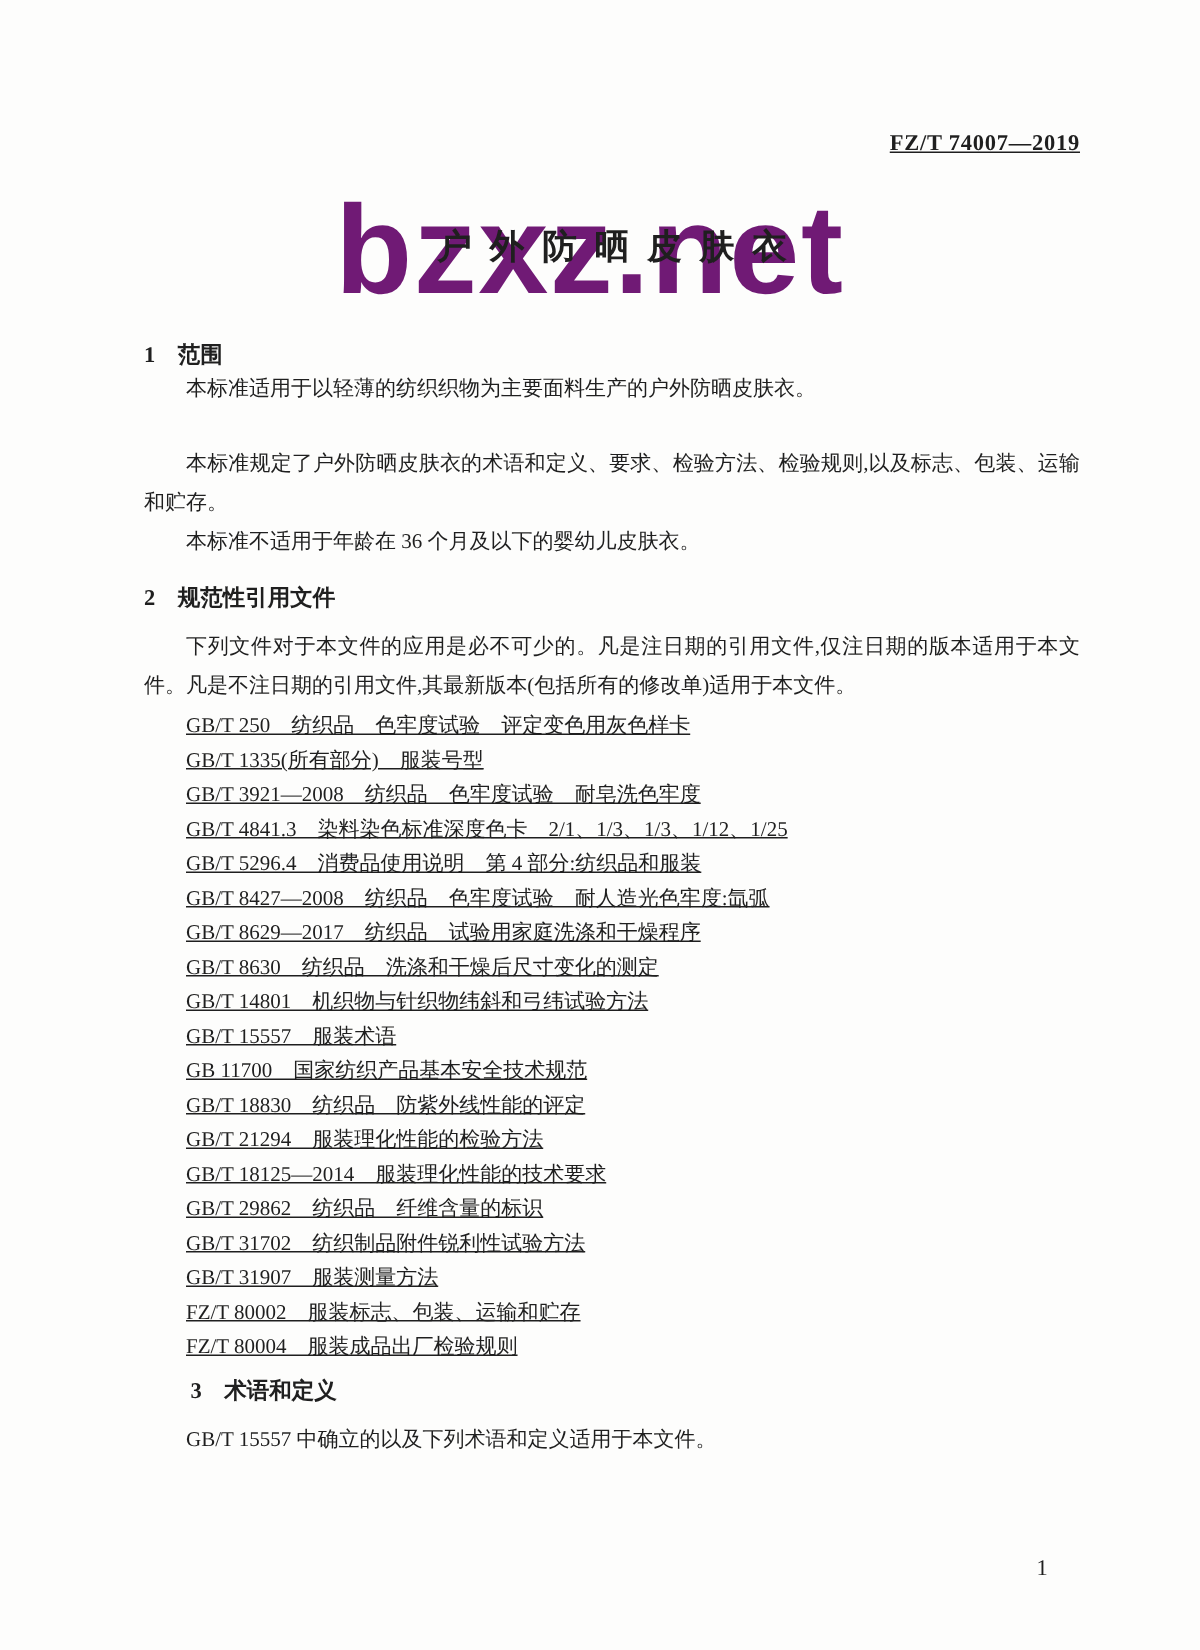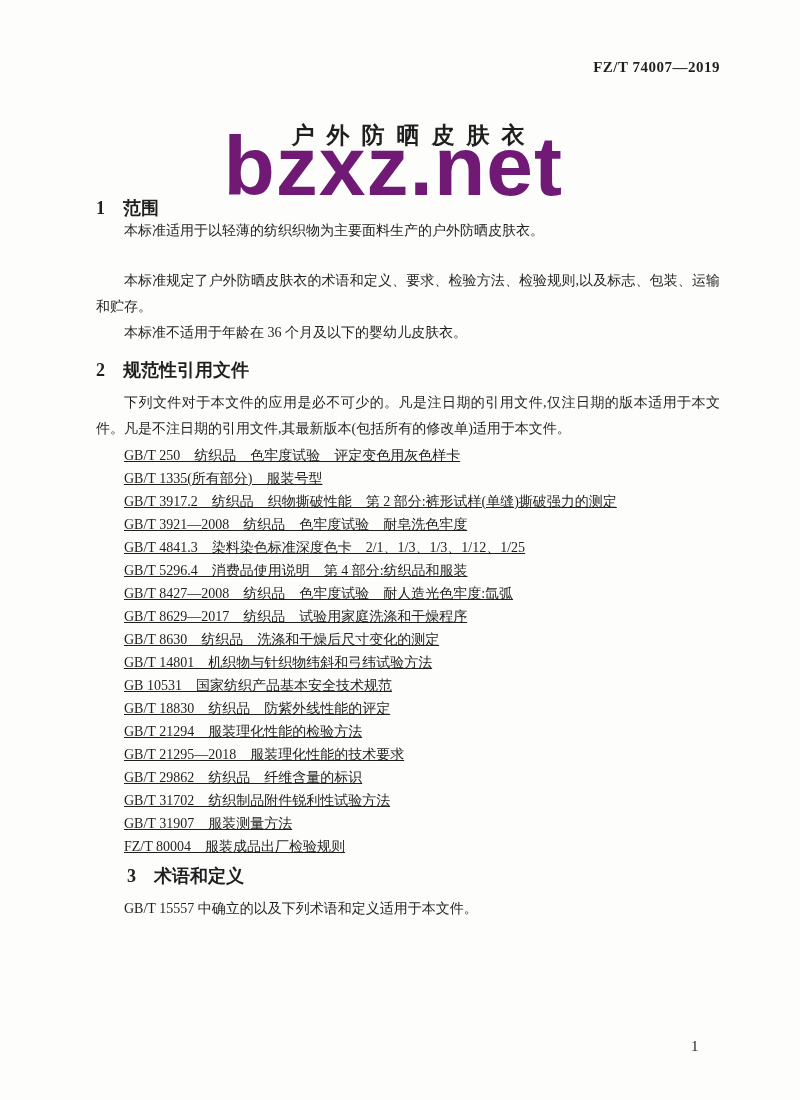--- a/index.html
+++ b/index.html
@@ -28,39 +28,40 @@
     font-family: "Liberation Sans", sans-serif;
     font-weight: bold;
     font-size: 84px;
     letter-spacing: 1px;
     color: #701a75;
     z-index: 0;
     user-select: none;
     white-space: nowrap;
   }
   .std-code {
-    margin-top: 59px;
+    margin-top: 88px;
     text-align: right;
     font-size: 15px;
     letter-spacing: 0.5px;
     line-height: 17px;
     font-weight: bold;
+    text-decoration: underline;
   }
   .title {
     margin: 44px 0 0 0;
     text-align: center;
     font-size: 23px;
     font-weight: bold;
     letter-spacing: 12px;
     text-indent: 12px; 
     line-height: 32px;
   }
   .sec-heading {
     margin: 0;
-    font-size: 18px;
+    font-size: 15px;
     font-weight: bold;
     line-height: 20px;
   }
   .sec-heading.s1 { margin-top: 46px; }
   .sec-heading.s2 { margin-top: 14px; }
   .sec-heading.s3 { margin-top: 8px; margin-left: 31px; }
   .para {
     margin: 0;
     font-size: 14px;
     line-height: 26px;
@@ -107,53 +108,54 @@
 
     <section>
       <h2 class="sec-heading s2">2　规范性引用文件</h2>
       <p class="para intro">下列文件对于本文件的应用是必不可少的。凡是注日期的引用文件,仅注日期的版本适用于本文件。凡是不注日期的引用文件,其最新版本(包括所有的修改单)适用于本文件。</p>
       <ul class="ref-list">
 
           <li class="ref-item">GB/T 250　纺织品　色牢度试验　评定变色用灰色样卡</li>
 
           <li class="ref-item">GB/T 1335(所有部分)　服装号型</li>
 
-          <li class="ref-item">GB/T 3917.2　纺织品　织物撕破性能　第 2 部分:裤形试样(单缝)撕破强力的测定</li>
 
           <li class="ref-item">GB/T 3921—2008　纺织品　色牢度试验　耐皂洗色牢度</li>
 
           <li class="ref-item">GB/T 4841.3　染料染色标准深度色卡　2/1、1/3、1/3、1/12、1/25</li>
 
           <li class="ref-item">GB/T 5296.4　消费品使用说明　第 4 部分:纺织品和服装</li>
 
           <li class="ref-item">GB/T 8427—2008　纺织品　色牢度试验　耐人造光色牢度:氙弧</li>
 
           <li class="ref-item">GB/T 8629—2017　纺织品　试验用家庭洗涤和干燥程序</li>
 
           <li class="ref-item">GB/T 8630　纺织品　洗涤和干燥后尺寸变化的测定</li>
 
 
           <li class="ref-item">GB/T 14801　机织物与针织物纬斜和弓纬试验方法</li>
 
+          <li class="ref-item">GB/T 15557　服装术语</li>
 
-          <li class="ref-item">GB 10531　国家纺织产品基本安全技术规范</li>
+          <li class="ref-item">GB 11700　国家纺织产品基本安全技术规范</li>
 
           <li class="ref-item">GB/T 18830　纺织品　防紫外线性能的评定</li>
 
           <li class="ref-item">GB/T 21294　服装理化性能的检验方法</li>
 
-          <li class="ref-item">GB/T 21295—2018　服装理化性能的技术要求</li>
+          <li class="ref-item">GB/T 18125—2014　服装理化性能的技术要求</li>
 
           <li class="ref-item">GB/T 29862　纺织品　纤维含量的标识</li>
 
 
           <li class="ref-item">GB/T 31702　纺织制品附件锐利性试验方法</li>
 
           <li class="ref-item">GB/T 31907　服装测量方法</li>
 
+          <li class="ref-item">FZ/T 80002　服装标志、包装、运输和贮存</li>
 
           <li class="ref-item">FZ/T 80004　服装成品出厂检验规则</li>
         </ul>
     </section>
 
     <section>
       <h2 class="sec-heading s3">3　术语和定义</h2>
       <p class="para intro">GB/T 15557 中确立的以及下列术语和定义适用于本文件。</p>
     </section>
 

